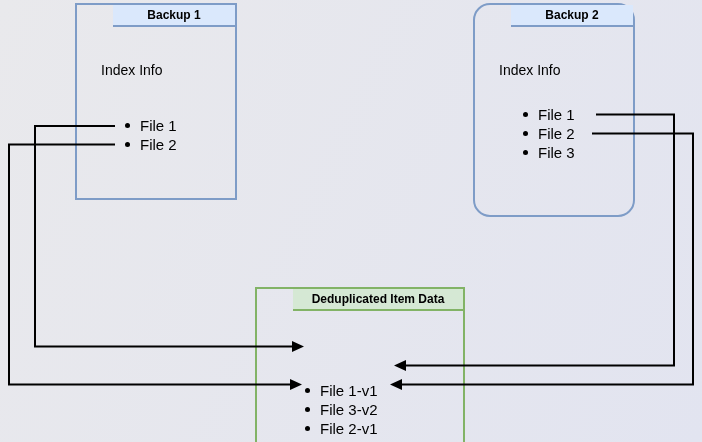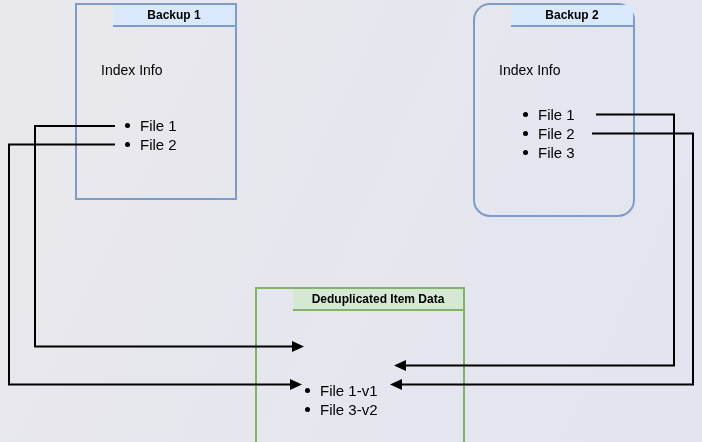--- a/index.html
+++ b/index.html
@@ -115,20 +115,24 @@
     </div>
     <ul class="file-list">
       <li class="file-item">
         <span class="dot"></span>
         <span>File 1-v1</span>
       </li>
       <li class="file-item">
         <span class="dot"></span>
         <span>File 3-v2</span>
       </li>
+      <li class="file-item">
+        <span class="dot"></span>
+        <span>File 2-v1</span>
+      </li>
     </ul>
   </div>
 
   <svg class="connector-layer" viewBox="0 0 702 442">
 
     <path d="M115,126 H35 V346.5 H292"></path>
     <polygon points="304,346.5 292,341 292,352"></polygon>
 
     <path d="M115,144.5 H9 V384.5 H290"></path>
     <polygon points="302,384.5 290,379 290,390"></polygon>

